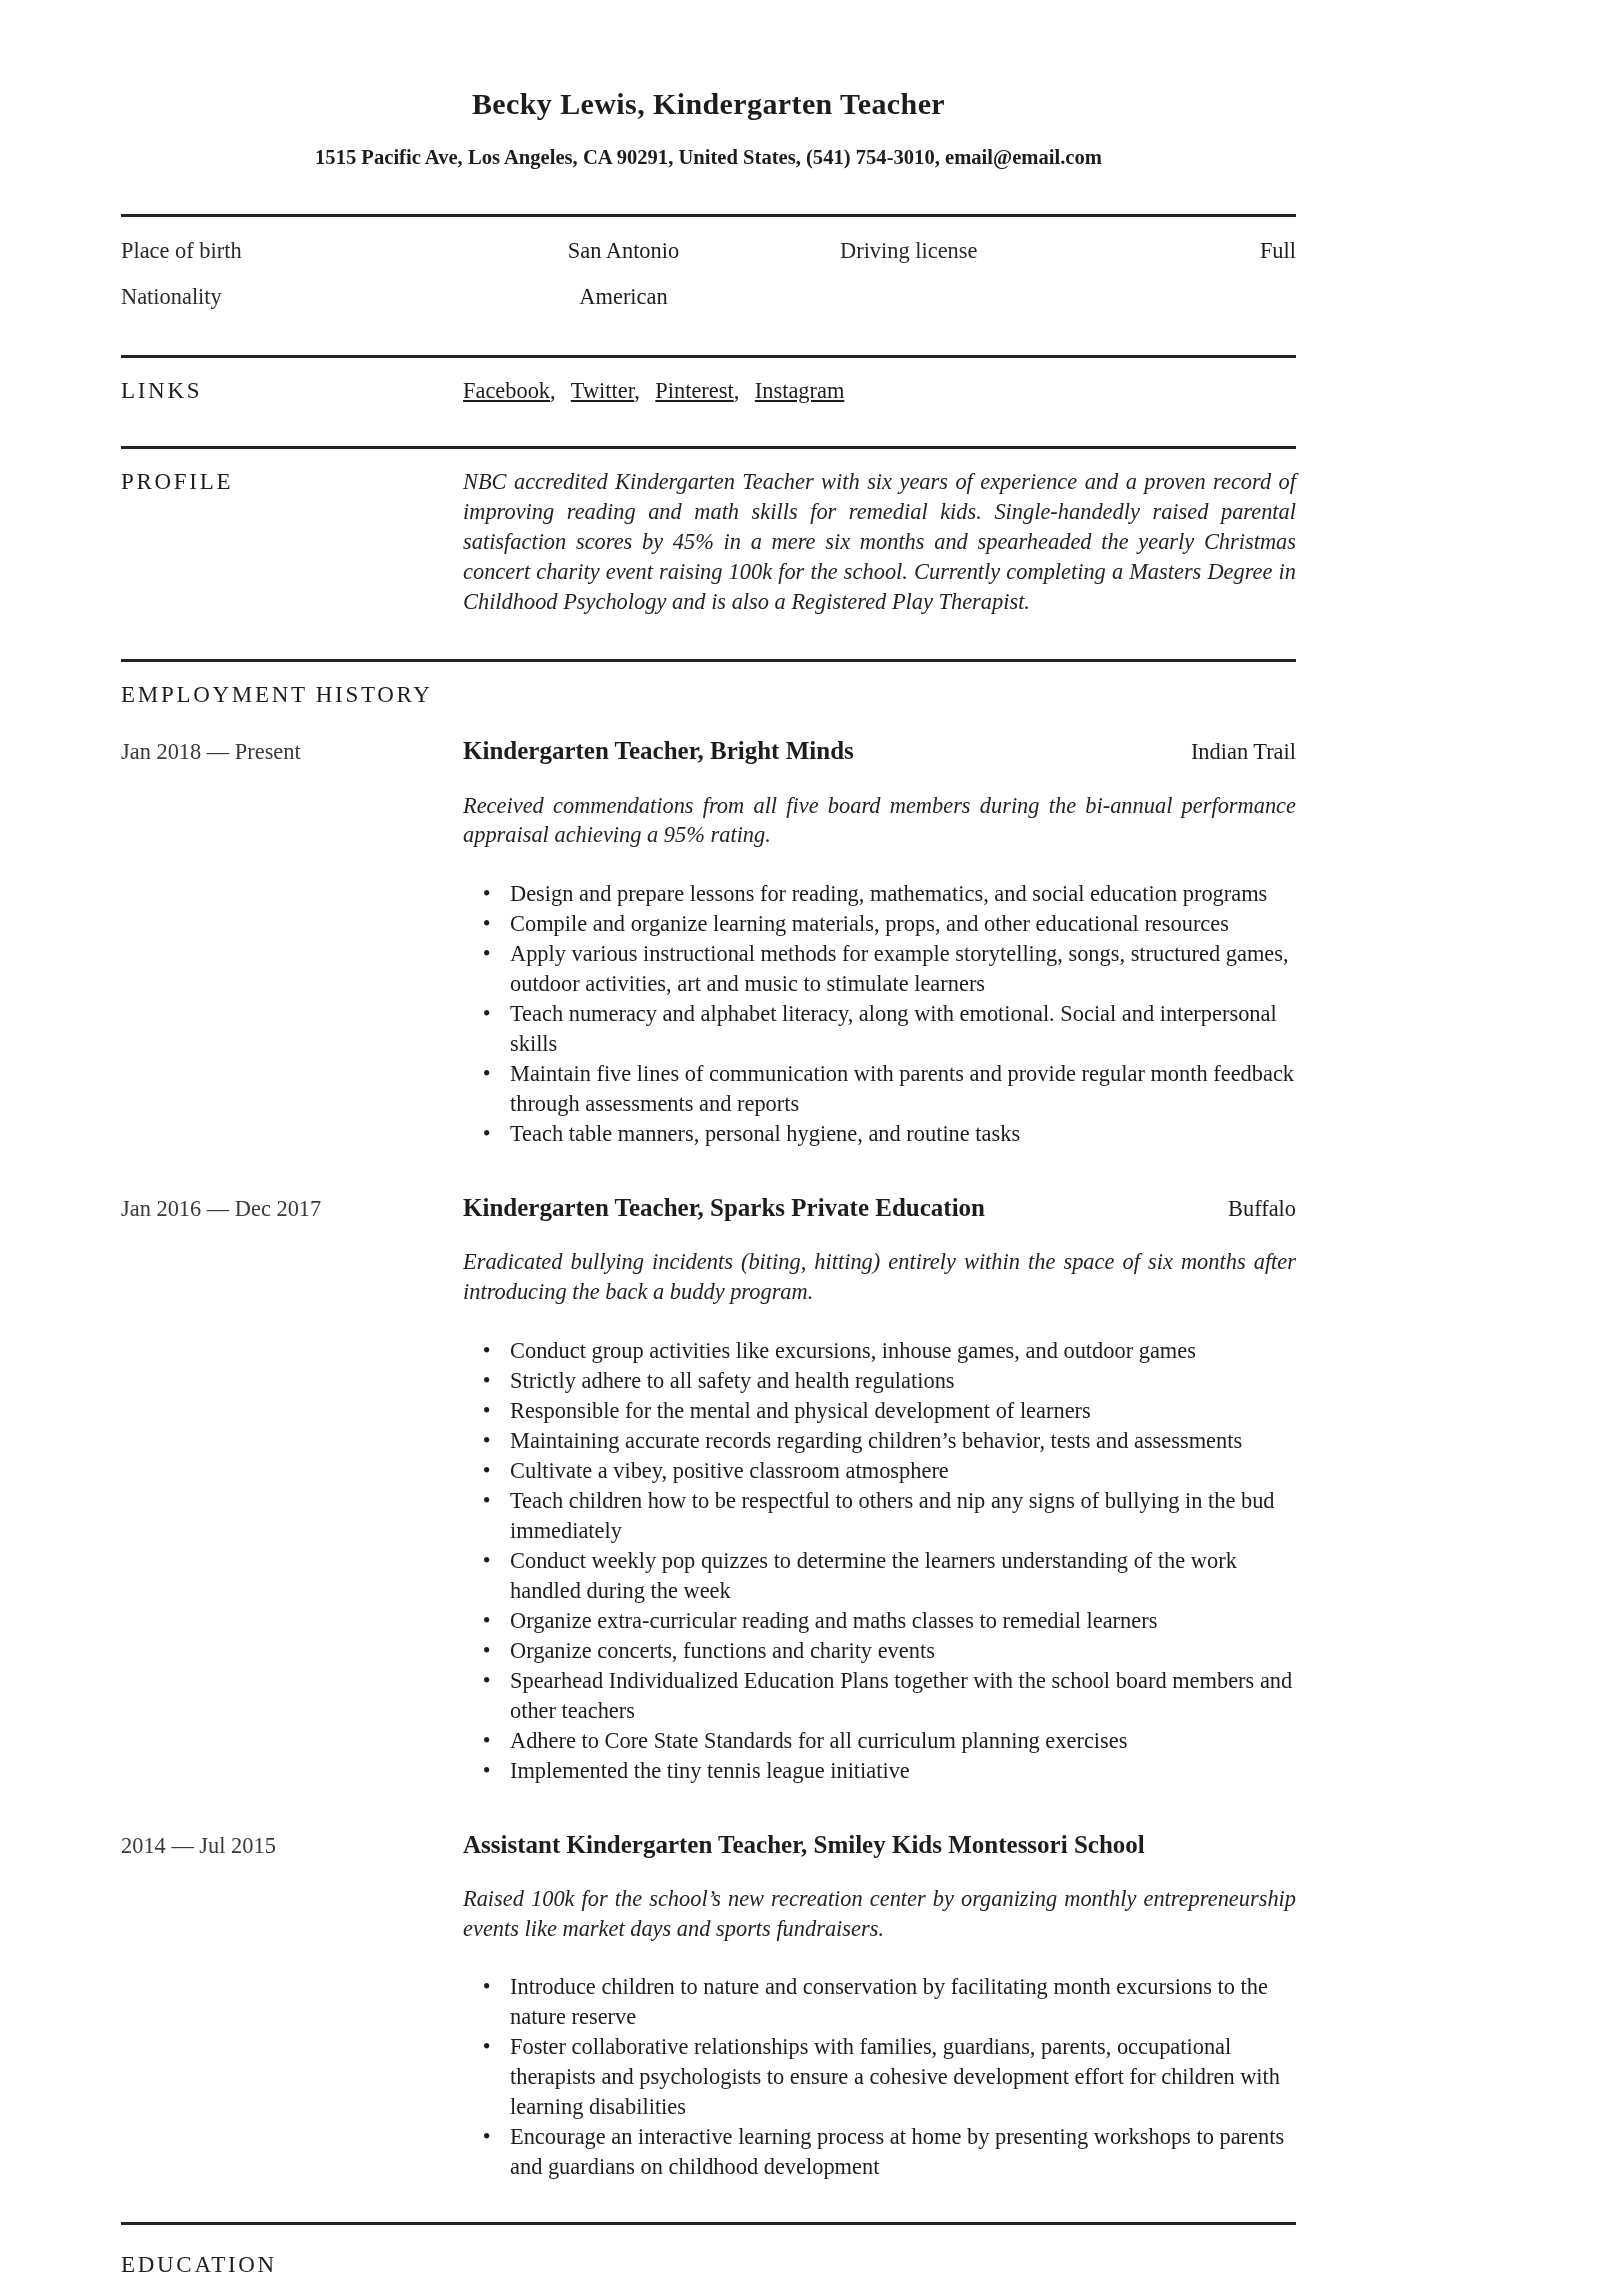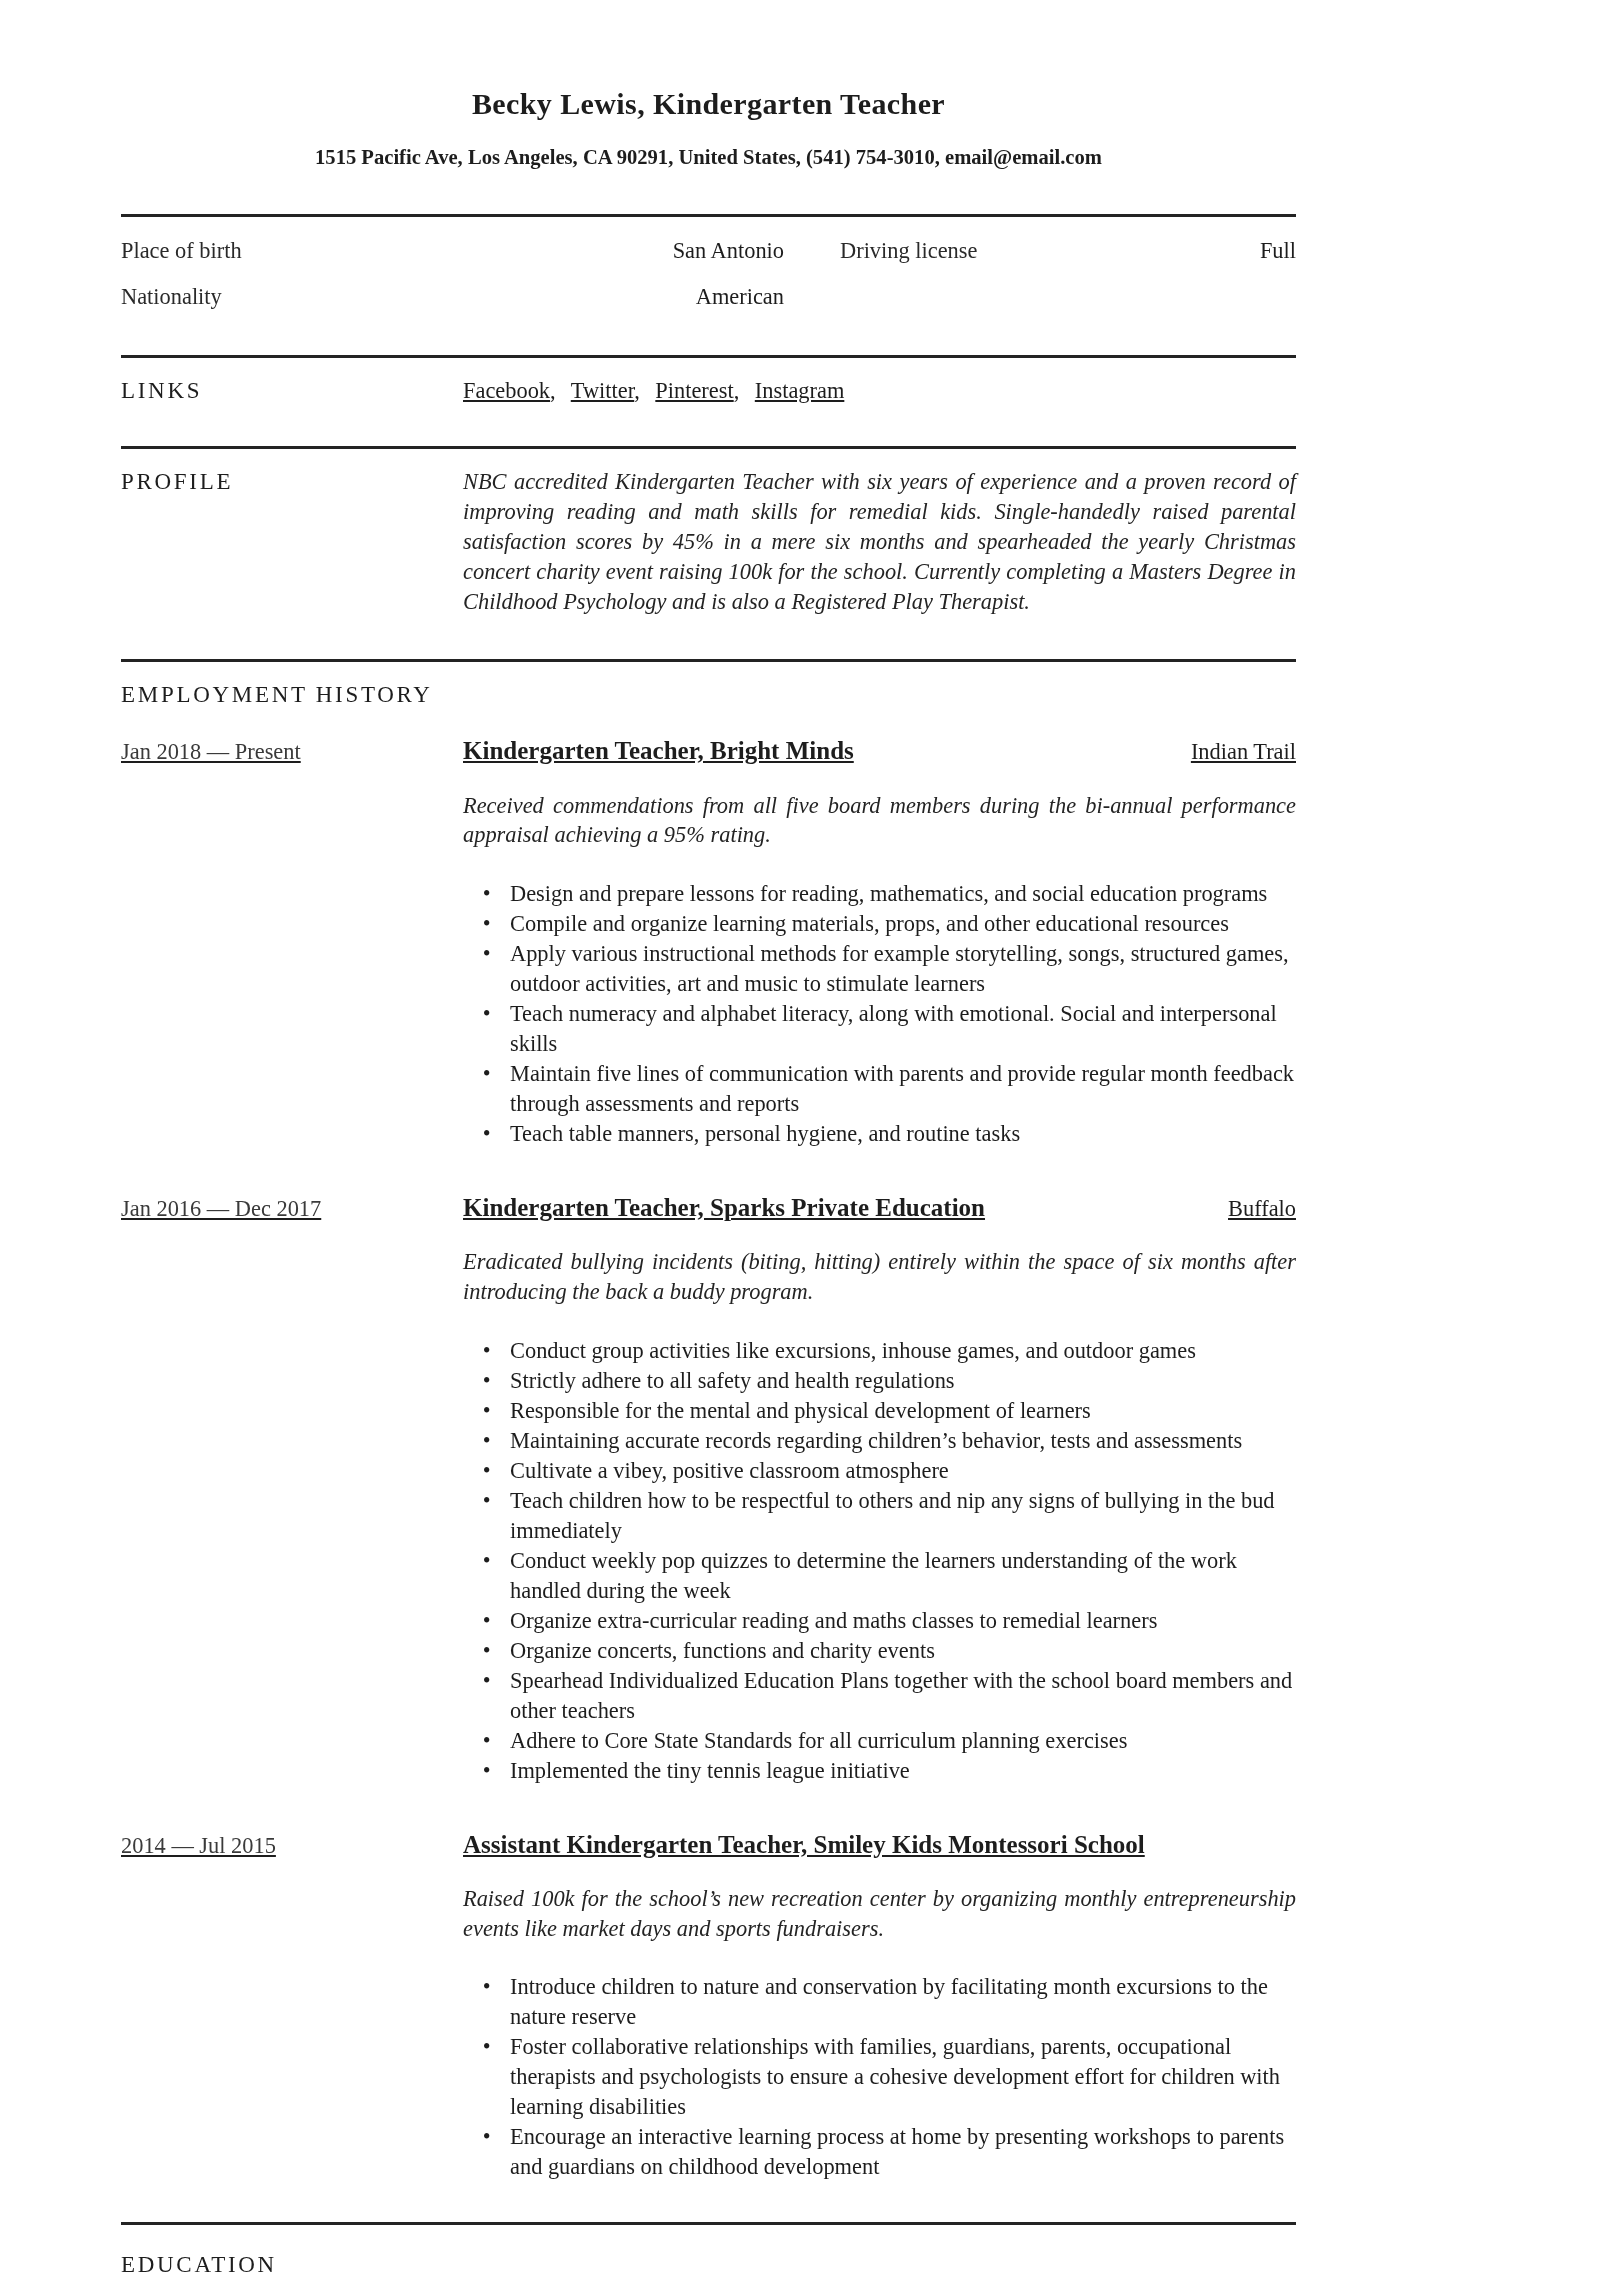--- a/index.html
+++ b/index.html
@@ -45,21 +45,21 @@
   .sec-details { padding: 19.7px 0 43px; }
   .details-row {
     display: grid;
     grid-template-columns: 342px 321px 56px 1fr auto;
     font-size: 22.4px;
     line-height: 30px;
     align-items: baseline;
   }
   .details-row + .details-row { margin-top: 16px; }
   .d-label, .d-label2 { color: #2a2a2a; }
-  .d-value { text-align: right; }
+  .d-value { text-align: center; }
   .d-value2 { text-align: right; }
 
   
   .sec-links { padding: 18px 0 40px; }
   .links-line { font-size: 22.4px; line-height: 30px; }
   .link { color: inherit; text-decoration: underline; cursor: pointer; }
   .sep { margin-right: 9.9px; }
 
   
   .sec-profile { padding: 18px 0 42px; }
@@ -74,21 +74,20 @@
 
   
   .sec-employment { padding: 18px 0 40px; }
   .sec-education { padding: 25px 0 36px; }
   .job { margin-top: 23px; }
   .job + .job { margin-top: 41px; }
   .job-head {
     display: grid;
     grid-template-columns: 342px minmax(0, 1fr) auto;
     align-items: baseline;
-    text-decoration: underline;
   }
   .dates { font-size: 22.4px; color: #3a3a3a; }
   .job-title {
     font-size: 25px;
     font-weight: 700;
     margin: 0;
     line-height: 36px;
     max-width: 806px;
   }
   .edu-title { max-width: 716px; line-height: 39px; }

